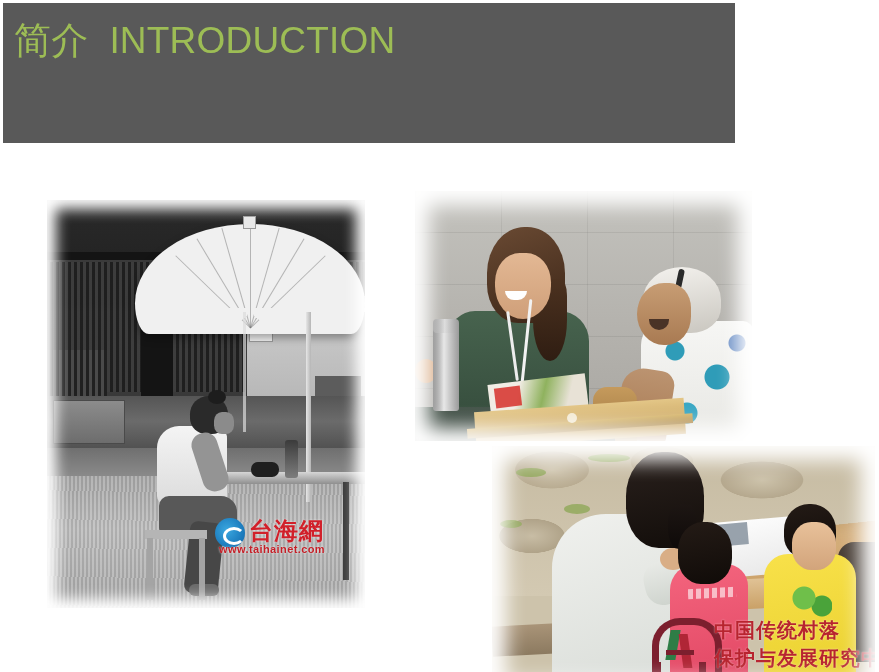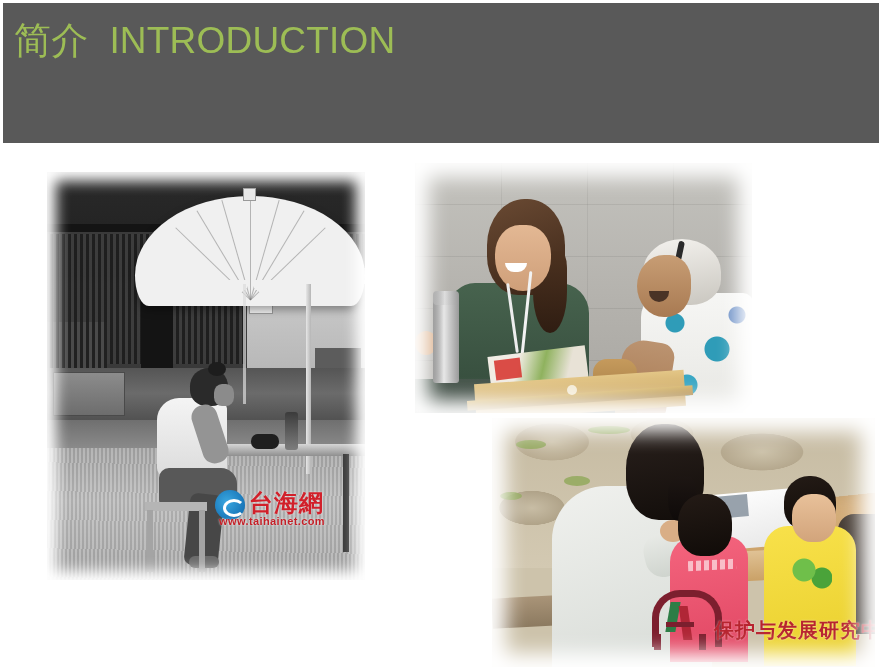--- a/index.html
+++ b/index.html
@@ -7,36 +7,36 @@
     width:879px;height:672px;
     background:#ffffff;
     font-family:"Liberation Sans","DejaVu Sans",sans-serif;
     overflow:hidden;
     position:relative;
   }
   #slide{position:absolute;inset:0;background:#fff;}
 
   
   #header{
-    position:absolute;left:3px;top:3px;width:876px;height:140px;
+    position:absolute;left:3px;top:3px;width:732px;height:140px;
     background:#595959;
   }
   .title-line{
     position:absolute;left:11px;
     color:#9dbd55;
     white-space:nowrap;
     letter-spacing:.2px;
   }
   #title-line-1{top:14px;font-size:37px;line-height:48px;}
   #title-line-2{top:64px;font-size:38px;line-height:50px;}
   .zh{font-family:"DejaVu Sans","Liberation Sans",sans-serif;font-weight:400;}
   .en{font-family:"Liberation Sans","DejaVu Sans",sans-serif;font-weight:400;}
 
   
-  .photo{position:absolute;overflow:hidden;}
+  .photo{position:absolute;overflow:hidden;margin-top:28px;}
   .feather{
     position:absolute;inset:0;pointer-events:none;
     box-shadow:inset 0 0 14px 9px #ffffff;
   }
   .feather.soft{box-shadow:inset 0 0 20px 14px #ffffff;}
 
   
   #photo-umbrella{left:47px;top:172px;width:318px;height:408px;}
   #p1-canvas{position:absolute;inset:0;background:#cfcfcf;filter:grayscale(1);}
   
@@ -363,18 +363,19 @@
       <div class="logo-mark">
         <div class="logo-arc"></div>
         <div class="logo-leg-l"></div>
         <div class="logo-leg-r"></div>
         <div class="logo-inner">
           <div class="logo-green"></div>
           <div class="logo-red"></div>
           <div class="logo-bar"></div>
         </div>
       </div>
+      <div class="logo-text logo-text-1">中国传统村落</div>
       <div class="logo-text-2">保护与发展研究中心</div>
     </div>
     <div class="feather soft"></div>
   </div>
 
 </div>
 
 </body></html>

